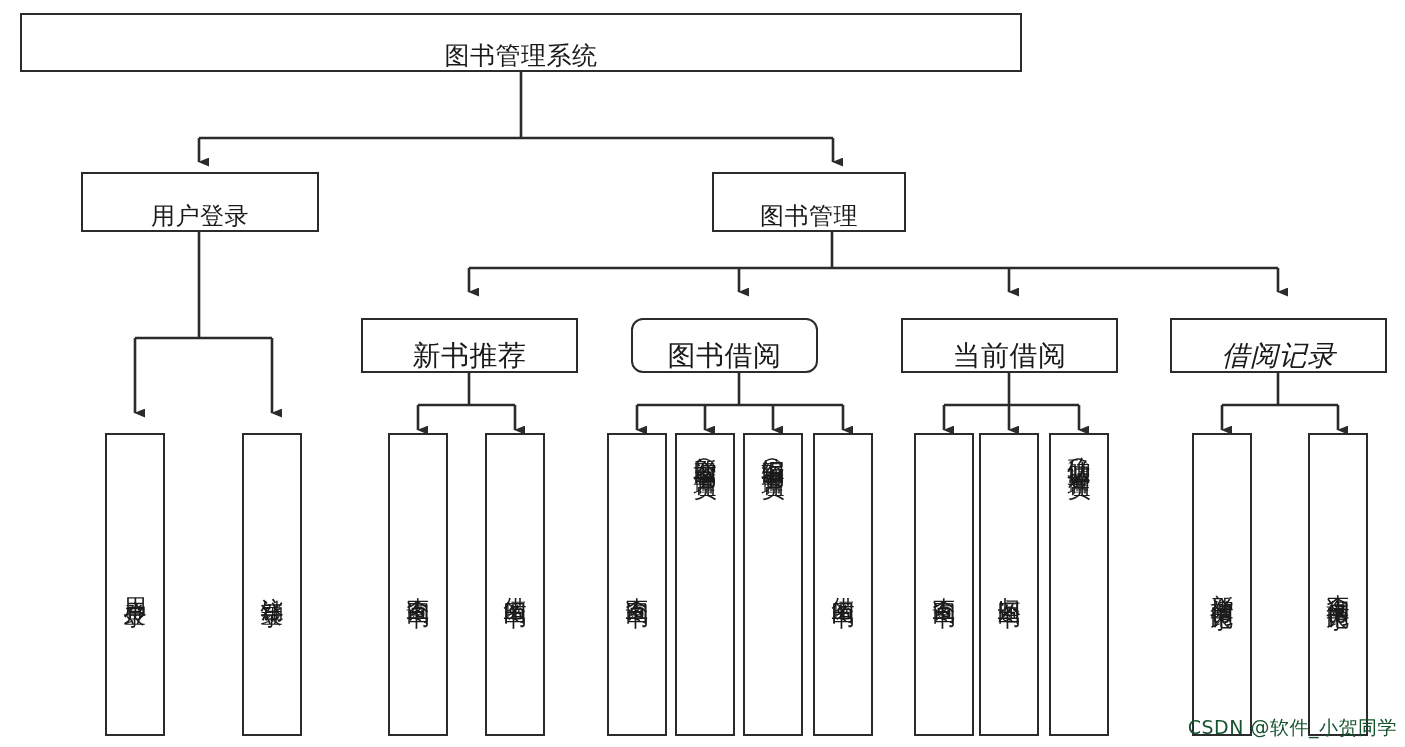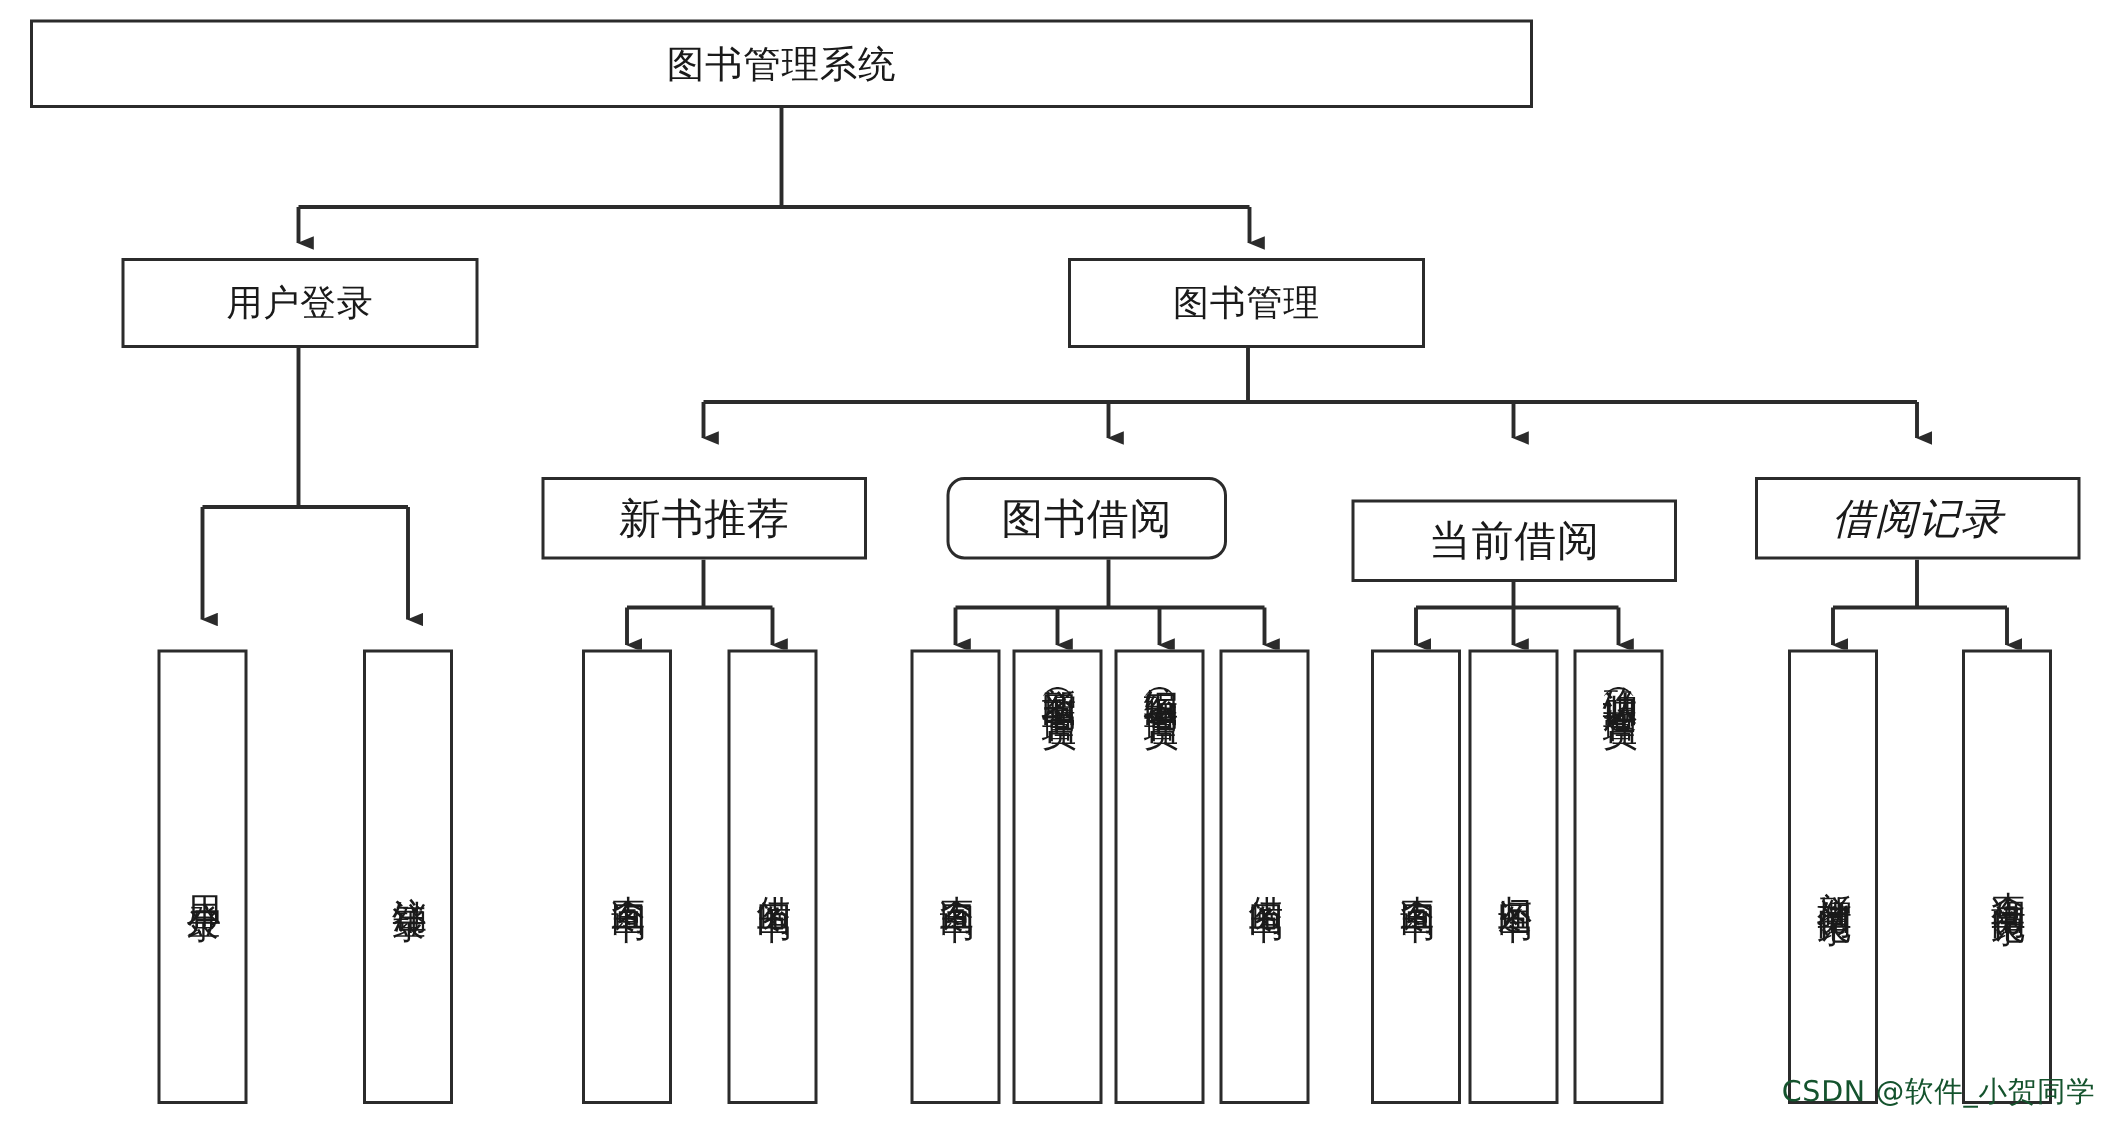--- a/index.html
+++ b/index.html
@@ -26,21 +26,21 @@
     top: 0;
     width: 1405px;
     height: 747px;
   }
   .node {
     position: absolute;
     box-sizing: border-box;
     background: #ffffff;
     border: 2.5px solid #2b2b2b;
     display: flex;
-    align-items: center;
+    align-items: flex-end;
     justify-content: center;
     z-index: 2;
   }
   .node-label {
     color: #1a1a1a;
     letter-spacing: 0.5px;
     line-height: 1.12;
     text-align: center;
     white-space: nowrap;
   }
@@ -131,31 +131,31 @@
     </g>
   </svg>
 
   <div class="node root" style="left:20px; top:13px; width:1002px; height:59px;">
     <span class="node-label">图书管理系统</span>
   </div>
 
   <div class="node level1" style="left:81px; top:172px; width:238px; height:60px;">
     <span class="node-label">用户登录</span>
   </div>
-  <div class="node level1" style="left:712px; top:172px; width:238px; height:60px;">
+  <div class="node level1" style="left:712px; top:172px; width:194px; height:60px;">
     <span class="node-label">图书管理</span>
   </div>
 
   <div class="node level2" style="left:361px; top:318px; width:217px; height:55px;">
     <span class="node-label">新书推荐</span>
   </div>
   <div class="node level2" style="left:631px; top:318px; width:187px; height:55px;border-radius:12px;">
     <span class="node-label">图书借阅</span>
   </div>
-  <div class="node level2" style="left:901px; top:333px; width:217px; height:55px;">
+  <div class="node level2" style="left:901px; top:318px; width:217px; height:55px;">
     <span class="node-label">当前借阅</span>
   </div>
   <div class="node level2" style="left:1170px; top:318px; width:217px; height:55px;font-style:italic;">
     <span class="node-label">借阅记录</span>
   </div>
 
   <div class="node leaf centered" style="left:105px; top:433px; width:60px; height:303px;">
     <span class="node-label">用户登录</span>
   </div>
   <div class="node leaf centered" style="left:242px; top:433px; width:60px; height:303px;">

